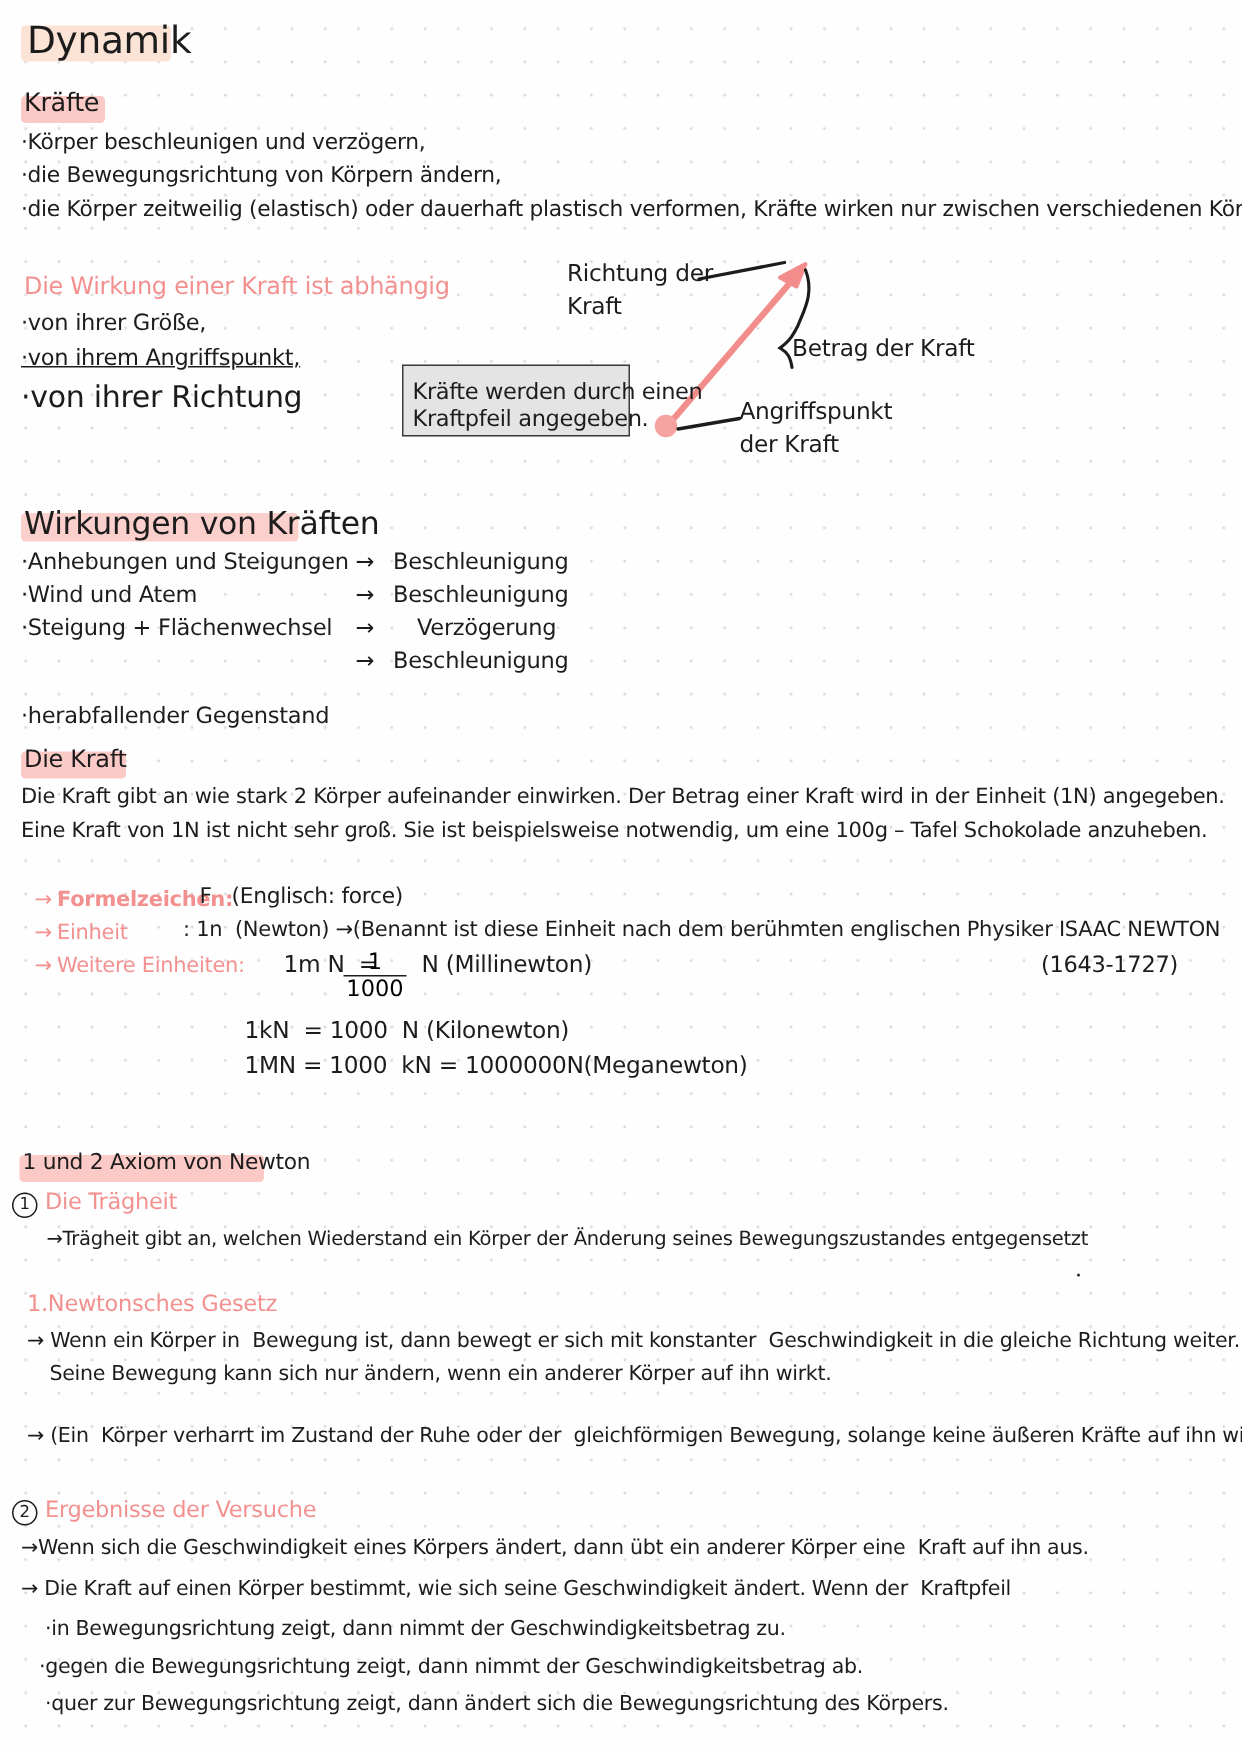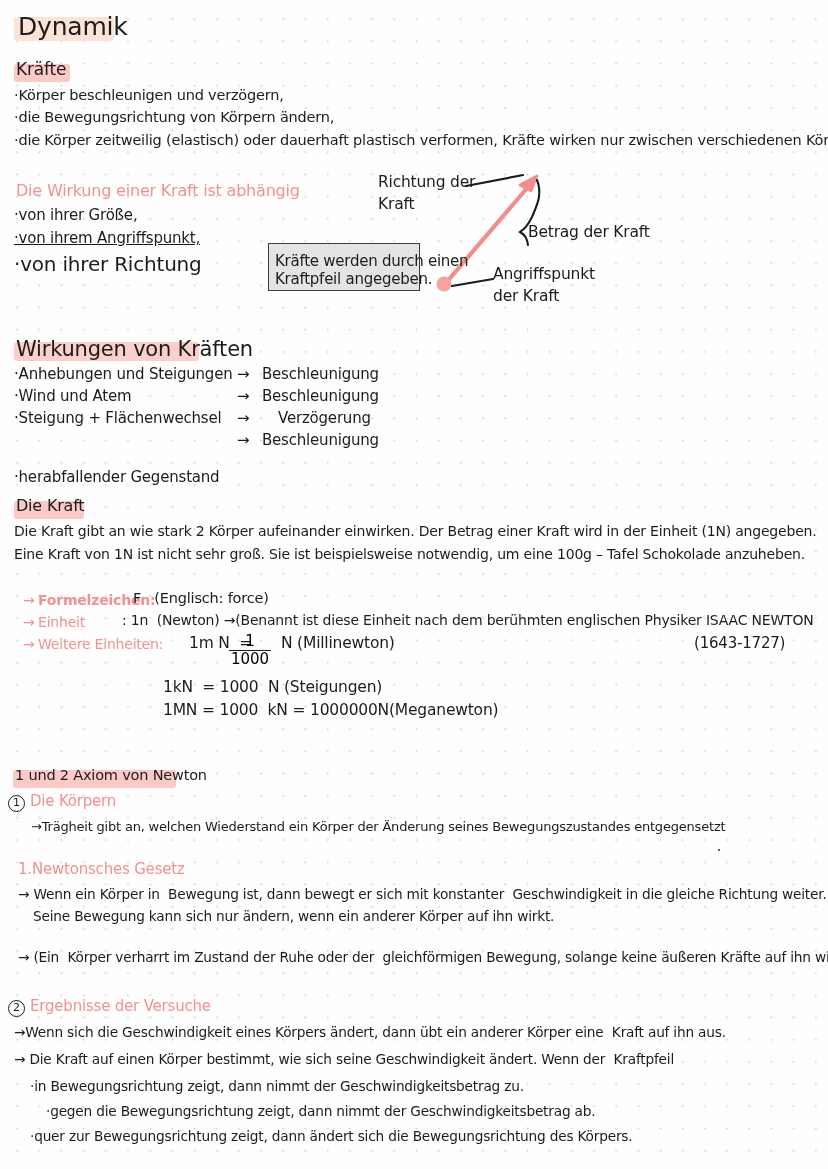--- a/index.html
+++ b/index.html
@@ -205,39 +205,39 @@
   <div class="hw ink" style="left:694px; top:636px; font-size:15px;">(1643-1727)</div>
 
   <div class="hw ink" style="left:163px; top:636px; font-size:15.5px;margin-left:26px;">1m N  =</div>
   <div class="frac" style="left:229px; top:634px; width:42px;">
     <span class="num">1</span>
     <span class="bar"></span>
     <span class="den">1000</span>
   </div>
   <div class="hw ink" style="left:281px; top:636px; font-size:15.5px;">N (Millinewton)</div>
 
-  <div class="hw ink" style="left:163px; top:680px; font-size:15.5px;">1kN  = 1000  N (Steigungen)</div>
+  <div class="hw ink" style="left:163px; top:680px; font-size:15.5px;">1kN  = 1000  N (Kilonewton)</div>
   <div class="hw ink" style="left:163px; top:703px; font-size:15.5px;">1MN = 1000  kN = 1000000N(Meganewton)</div>
 
   <div class="hl hl-pink" style="left:13px; top:770px; width:163px; height:18px;"></div>
   <div class="hw above ink" style="left:15px; top:768px; font-size:14.5px;">1 und 2 Axiom von Newton</div>
 
   <div class="circnum" style="left:8px; top:795px;">1</div>
-  <div class="hw pinkink" style="left:30px; top:794px; font-size:15px;">Die Körpern</div>
+  <div class="hw pinkink" style="left:30px; top:794px; font-size:15px;">Die Trägheit</div>
   <div class="hw ink" style="left:31px; top:820px; font-size:13px;">→Trägheit gibt an, welchen Wiederstand ein Körper der Änderung seines Bewegungszustandes entgegensetzt</div>
 
   <div class="stray-dot" style="left:718px; top:849px;"></div>
 
   <div class="hw pinkink" style="left:18px; top:862px; font-size:15px;">1.Newtonsches Gesetz</div>
   <div class="hw ink" style="left:18px; top:888px; font-size:13.7px;">→ Wenn ein Körper in  Bewegung ist, dann bewegt er sich mit konstanter  Geschwindigkeit in die gleiche Richtung weiter.</div>
   <div class="hw ink" style="left:33px; top:910px; font-size:13.7px;">Seine Bewegung kann sich nur ändern, wenn ein anderer Körper auf ihn wirkt.</div>
   <div class="hw ink" style="left:18px; top:951px; font-size:13.7px;">→ (Ein  Körper verharrt im Zustand der Ruhe oder der  gleichförmigen Bewegung, solange keine äußeren Kräfte auf ihn wirken.)</div>
 
   <div class="circnum" style="left:8px; top:1000px;">2</div>
   <div class="hw pinkink" style="left:30px; top:999px; font-size:15px;">Ergebnisse der Versuche</div>
 
   <div class="hw ink" style="left:14px; top:1026px; font-size:13.7px;">→Wenn sich die Geschwindigkeit eines Körpers ändert, dann übt ein anderer Körper eine  Kraft auf ihn aus.</div>
   <div class="hw ink" style="left:14px; top:1053px; font-size:13.7px;">→ Die Kraft auf einen Körper bestimmt, wie sich seine Geschwindigkeit ändert. Wenn der  Kraftpfeil</div>
   <div class="hw ink" style="left:30px; top:1080px; font-size:13.7px;">·in Bewegungsrichtung zeigt, dann nimmt der Geschwindigkeitsbetrag zu.</div>
-  <div class="hw ink" style="left:46px; top:1105px; font-size:13.7px;text-align:center;">·gegen die Bewegungsrichtung zeigt, dann nimmt der Geschwindigkeitsbetrag ab.</div>
+  <div class="hw ink" style="left:26px; top:1105px; font-size:13.7px;text-align:center;">·gegen die Bewegungsrichtung zeigt, dann nimmt der Geschwindigkeitsbetrag ab.</div>
   <div class="hw ink" style="left:30px; top:1130px; font-size:13.7px;">·quer zur Bewegungsrichtung zeigt, dann ändert sich die Bewegungsrichtung des Körpers.</div>
 
 </div>
 
 </body></html>

